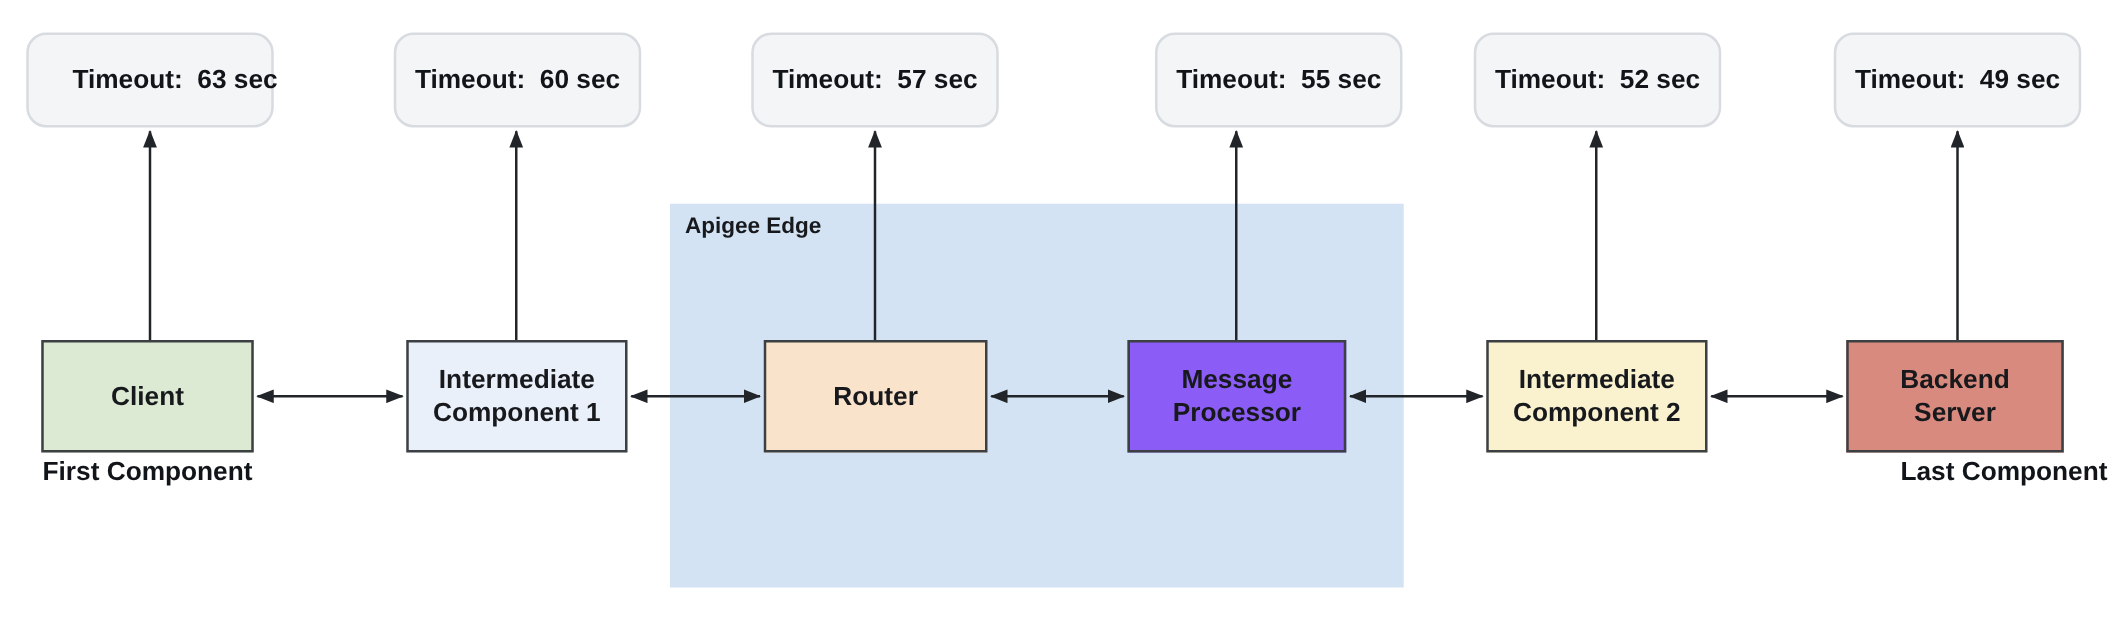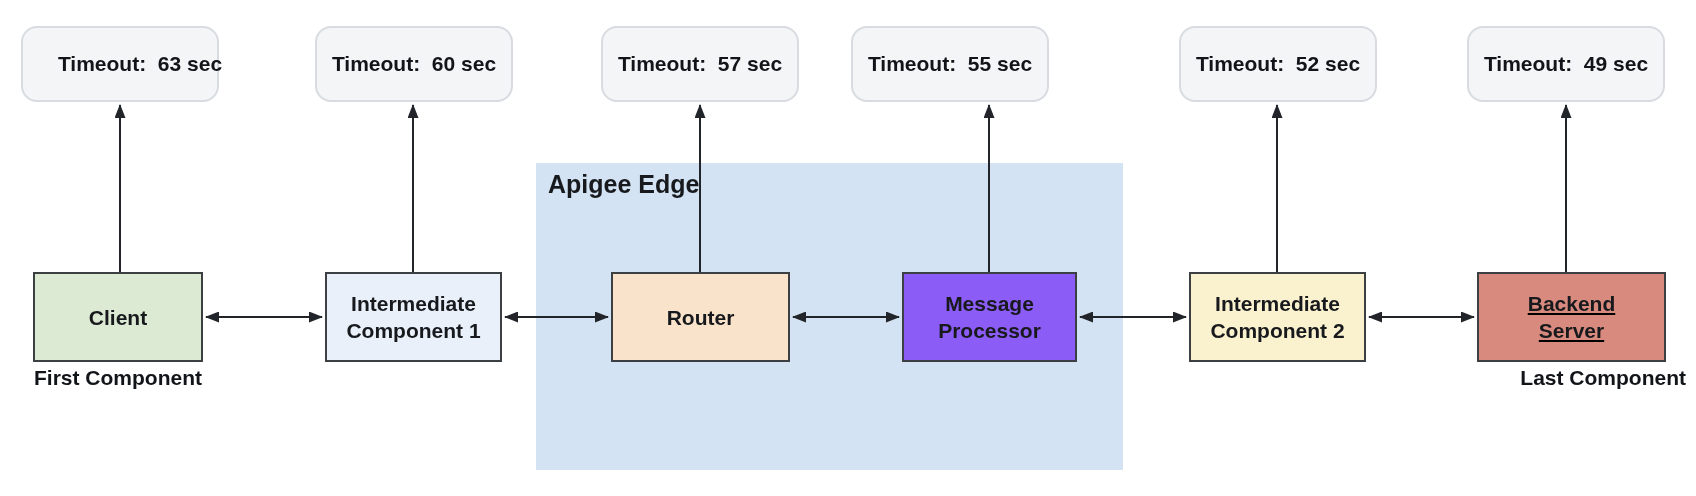--- a/index.html
+++ b/index.html
@@ -13,21 +13,21 @@
   }
   .arrow-layer { position: absolute; left: 0; top: 0; z-index: 2; }
   .group-box {
     position: absolute;
     z-index: 1;
     left: 536px; top: 163px; width: 587px; height: 307px;
   }
   .group-label {
     position: absolute;
     left: 12px; top: 7px;
-    font-size: 25px;
+    font-size: 18px;
     font-weight: bold;
     color: #17191c;
     white-space: nowrap;
   }
   .node {
     position: absolute;
     z-index: 3;
     top: 272px; height: 90px;
     box-sizing: border-box;
     border: 2px solid #3c4043;
@@ -70,26 +70,26 @@
     font-weight: bold;
     color: #111418;
     white-space: nowrap;
   }
   
   .n0 { left: 33px;   width: 170px; }
   .n1 { left: 325px;  width: 177px; }
   .n2 { left: 611px;  width: 179px; text-align: center; }
   .n3 { left: 902px;  width: 175px; }
   .n4 { left: 1189px; width: 177px; }
-  .n5 { left: 1477px; width: 189px; text-decoration: underline; }
+  .n5 { left: 1477px; width: 174px; }
   
   .t0 { left: 21px; padding-left: 40px; }
   .t1 { left: 315px; }
   .t2 { left: 601px; }
-  .t3 { left: 851px; }
+  .t3 { left: 924px; }
   .t4 { left: 1179px; }
   .t5 { left: 1467px; }
   .cap0 { left: -2px; }
   .cap5 { left: 1446px; text-align: right; }
 </style>
 </head>
 <body>
 
 <div class="canvas">
 

